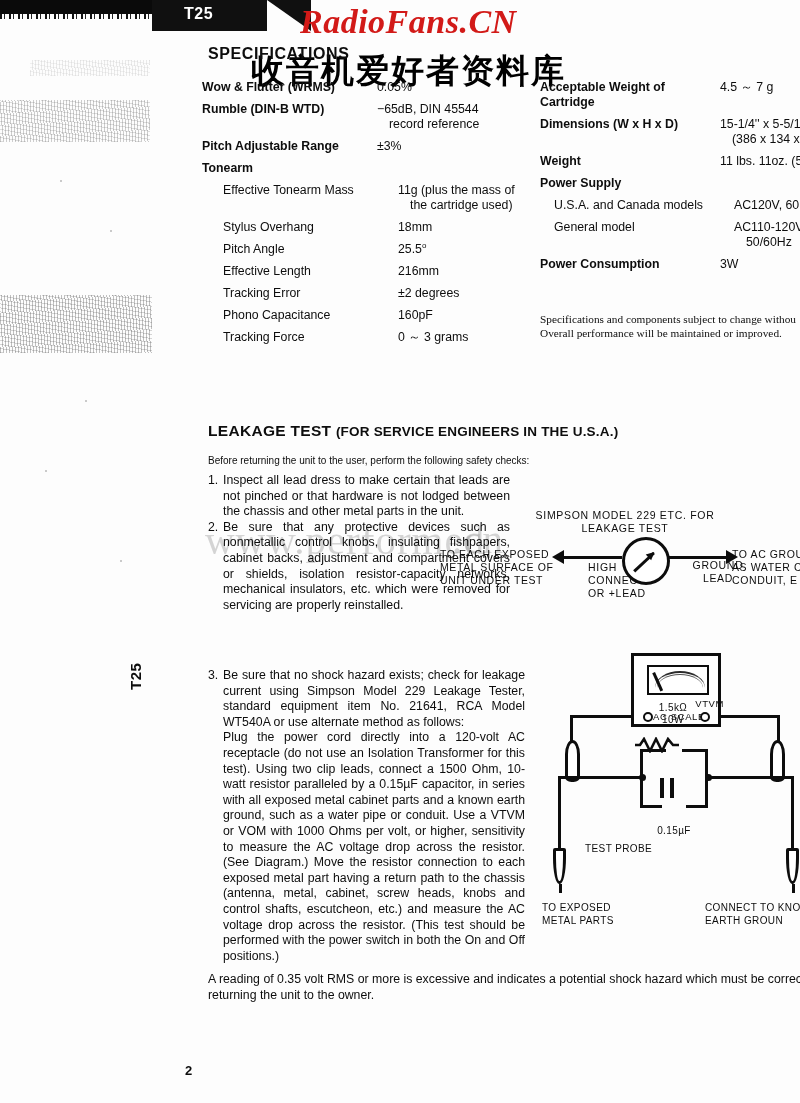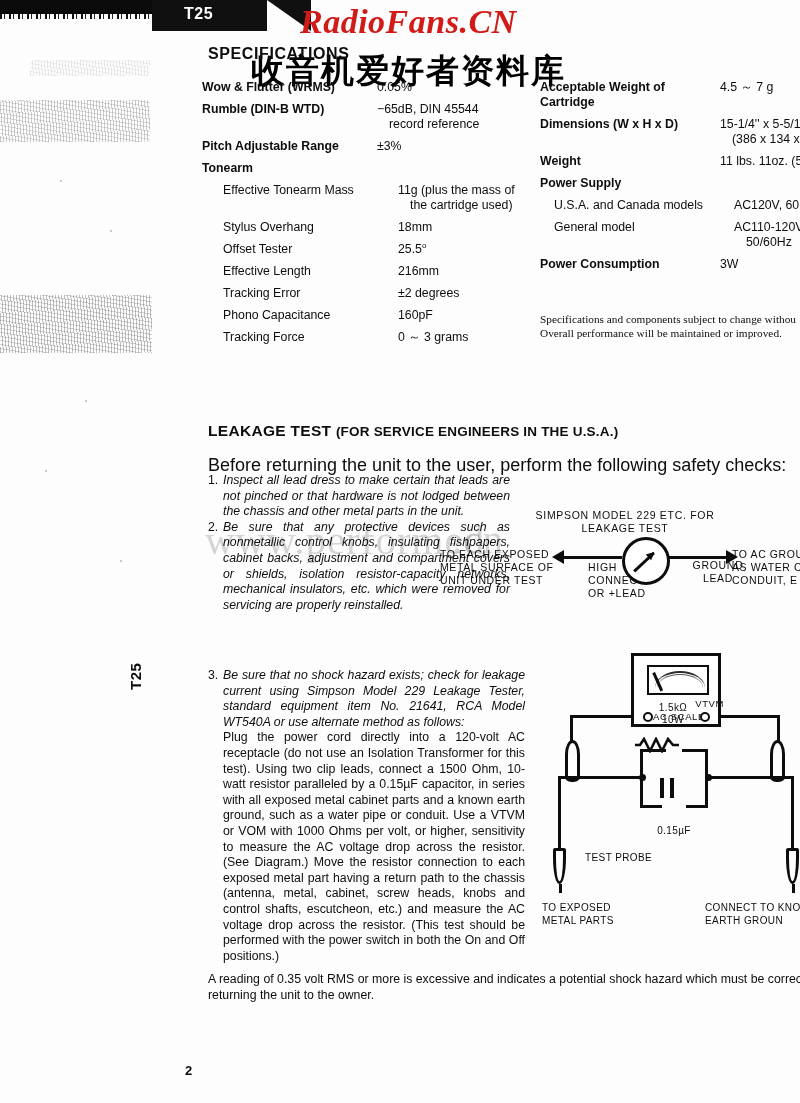--- a/index.html
+++ b/index.html
@@ -172,41 +172,41 @@
     font-family: "Liberation Serif", serif;
     font-size: 11.3px;
     line-height: 14px;
     white-space: nowrap;
   }
 
   
   .leak-intro {
     position: absolute;
     left: 208px; top: 455px;
-    font-size: 18px;
+    font-size: 10px;
     white-space: nowrap;
   }
   .narrow-col {
     position: absolute;
     left: 208px; top: 473px;
     width: 302px;
     font-size: 12.3px;
     line-height: 15.6px;
   }
   .wide-col {
     position: absolute;
     left: 208px; top: 668px;
     width: 317px;
     font-size: 12.3px;
     line-height: 15.6px;
   }
   .li { display: flex; text-align: justify; }
   .li .num { flex: 0 0 15px; }
   .li .txt { flex: 1 1 auto; text-align: justify; text-align-last: left; }
-  .li .txt.j-all { text-align: justify; font-style: italic; }
+  .li .txt.j-all { text-align: justify; }
   .para { text-align: justify; }
 
   .bottom-para {
     position: absolute;
     left: 208px; top: 972px;
     width: 640px;
     font-size: 12.3px;
     line-height: 15.6px;
     white-space: pre-line;
   }
@@ -433,21 +433,21 @@
       </div>
       <div class="spec-row indent">
         <div class="label">Effective Tonearm Mass</div>
         <div class="value">11g (plus the mass of<span class="cont">the cartridge used)</span></div>
       </div>
       <div class="spec-row indent">
         <div class="label">Stylus Overhang</div>
         <div class="value">18mm</div>
       </div>
       <div class="spec-row indent">
-        <div class="label">Offset Tester</div>
+        <div class="label">Pitch Angle</div>
         <div class="value">25.5<span class="sup">o</span></div>
       </div>
       <div class="spec-row indent">
         <div class="label">Effective Length</div>
         <div class="value">216mm</div>
       </div>
       <div class="spec-row indent">
         <div class="label">Tracking Error</div>
         <div class="value">±2 degrees</div>
       </div>
@@ -593,21 +593,21 @@
       <div class="p" style="left:29px;top:-10px;"></div>
     </div>
     <div class="cap-label" style="left:103px;top:185px;width:62px;">0.15µF</div>
 
     <div class="ln" style="left:18px;top:136px;width:3px;height:74px;"></div>
     <div class="ln" style="left:251px;top:136px;width:3px;height:74px;"></div>
 
     <div class="probe" style="left:13px;top:208px;"></div>
     <div class="probe" style="left:246px;top:208px;"></div>
 
-    <div class="lbl" style="left:45px;top:212px;width:90px;text-align:left;">TEST PROBE</div>
+    <div class="lbl" style="left:45px;top:203px;width:90px;text-align:left;">TEST PROBE</div>
     <div class="lbl" style="left:2px;top:262px;width:110px;text-align:left;">TO EXPOSED
 METAL PARTS</div>
     <div class="lbl" style="left:165px;top:262px;width:135px;text-align:left;">CONNECT TO KNO
 EARTH GROUN</div>
   </div>
 
   <div class="page-num">2</div>
 
 </div>
 

